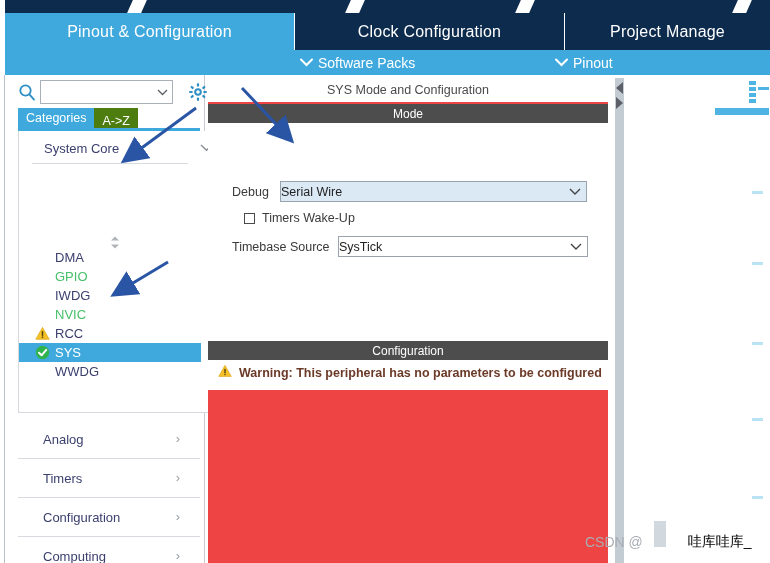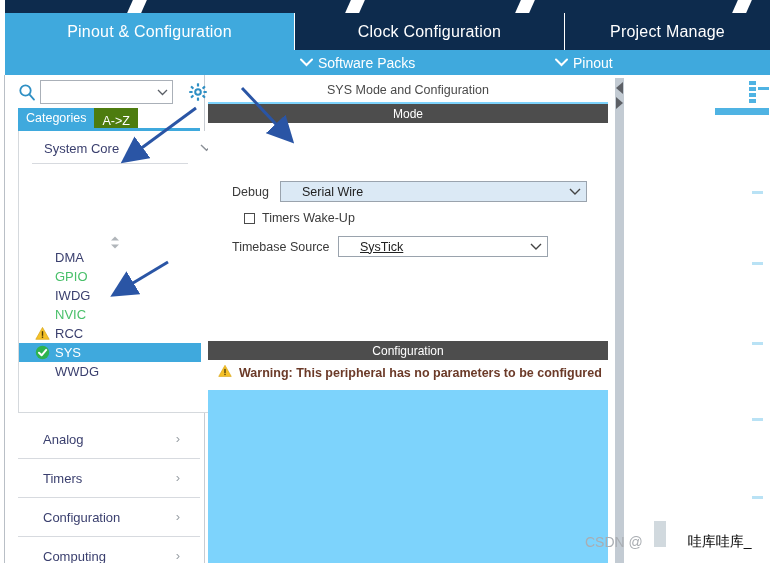--- a/index.html
+++ b/index.html
@@ -108,56 +108,56 @@
 
   .catlist { position:absolute; left:13px; top:345px; width:182px; }
   .catrow {
     position:relative; height:39px; display:flex; align-items:center;
     font-size:13px; color:#3a3f6e; padding-left:25px;
     border-bottom:1px solid #d7dadf;
   }
   .catrow .carrow { position:absolute; right:20px; top:11px; font-size:13px; color:#9aa0a6; }
 
   
-  .center { position:absolute; left:208px; top:78px; width:400px; height:485px; background:#7dd3fc; }
+  .center { position:absolute; left:208px; top:78px; width:400px; height:485px; background:#ef4444; }
   .center-title {
     position:absolute; left:0; top:0; width:400px; height:24px;
     display:flex; align-items:center; justify-content:center;
     font-size:12.5px; color:#4a4a4a; background:#ffffff;
   }
   .sectionhdr {
     position:absolute; left:0; width:400px; height:19px;
     background:#4d4d4d; color:#ffffff; font-size:12px;
     display:flex; align-items:center; justify-content:center;
   }
   .modehdr { top:26px; }
   .confighdr { top:263px; }
 
   .mode-body { position:absolute; left:0; top:45px; width:400px; height:218px; background:#fff; }
 
   .fieldrow { position:absolute; display:flex; align-items:center; }
   .flabel { font-size:12.5px; color:#3a3a3a; }
   .combo {
     border:1px solid #9aa3ad; background:#dbe9f5;
     height:21px; display:flex; align-items:center;
-    font-size:12.5px; color:#222; padding-left:21px; position:relative;
+    font-size:12.5px; color:#222; padding-left:0; position:relative;
   }
   .combo.plain { background:#ffffff; }
   .combo .ccaret { position:absolute; right:5px; top:3px; font-size:12px; color:#444; }
 
   .row-debug { left:24px; top:58px; }
   .row-debug .flabel { width:48px; }
   .row-debug .combo { width:307px; }
 
   .row-wake { left:36px; top:88px; gap:7px; }
   .chk { width:11px; height:11px; border:1px solid #4a4a4a; background:#fff; display:inline-block; }
 
   .row-tb { left:24px; top:113px; }
   .row-tb .flabel { width:106px; }
-  .row-tb .combo { width:210px;text-decoration:underline; }
+  .row-tb .combo { width:250px; }
 
   .config-body { position:absolute; left:0; top:282px; width:400px; height:30px; background:#fff; }
   .warn {
     position:absolute; left:10px; top:4px; display:flex; align-items:center; gap:7px;
     font-size:12.5px; font-weight:bold; color:#6b3a28;
   }
 
   
   .splitter { position:absolute; left:615px; top:78px; width:9px; height:485px; background:#c3cbd3; }
   .splitter .tri { position:absolute; left:1px; width:0; height:0; }

